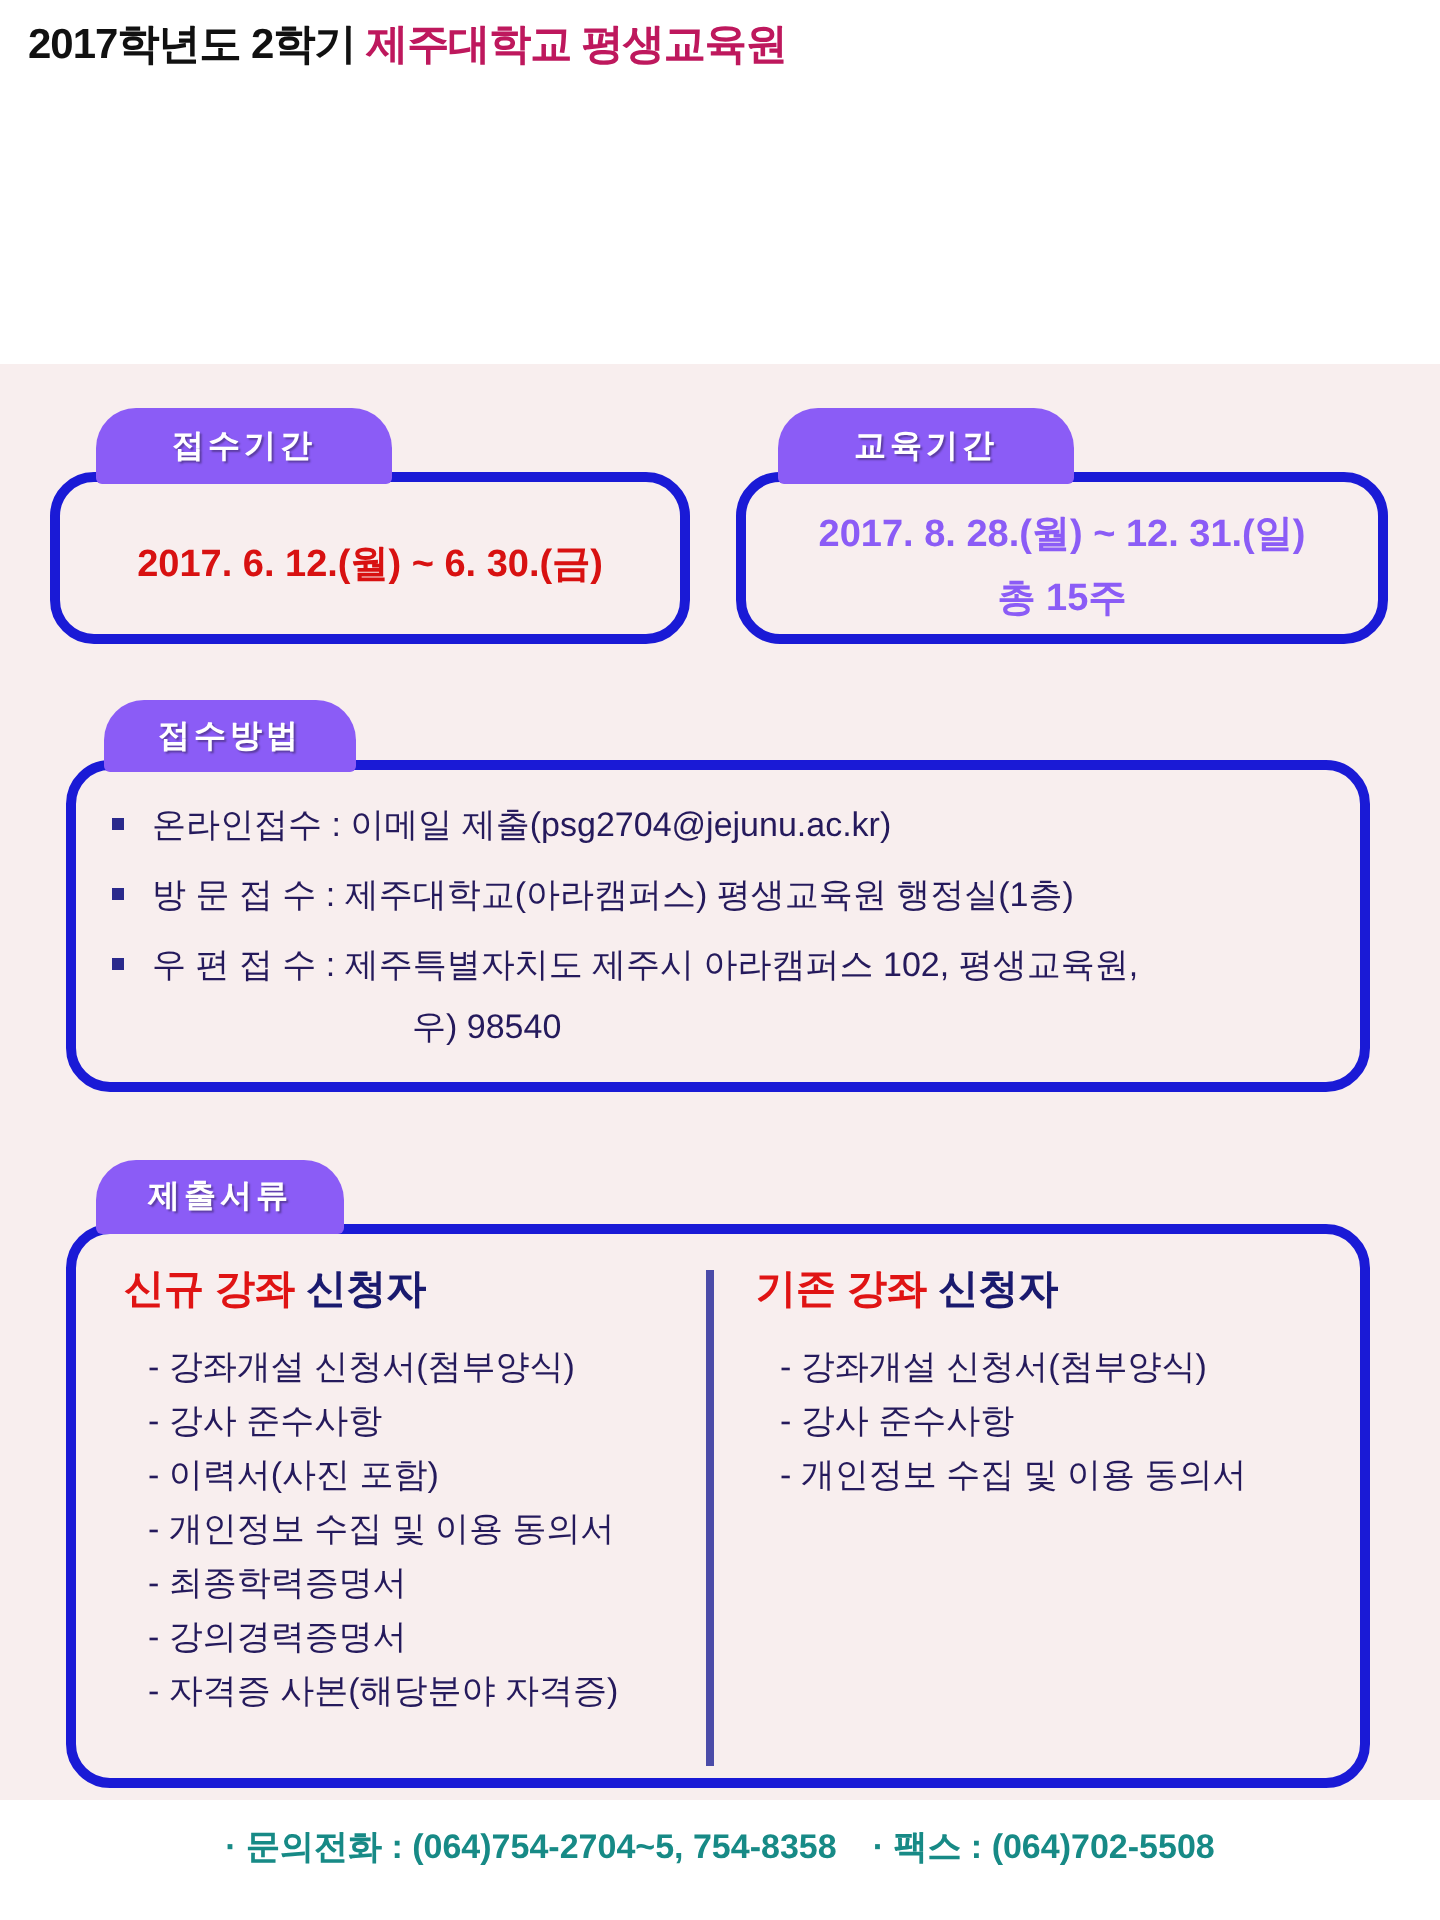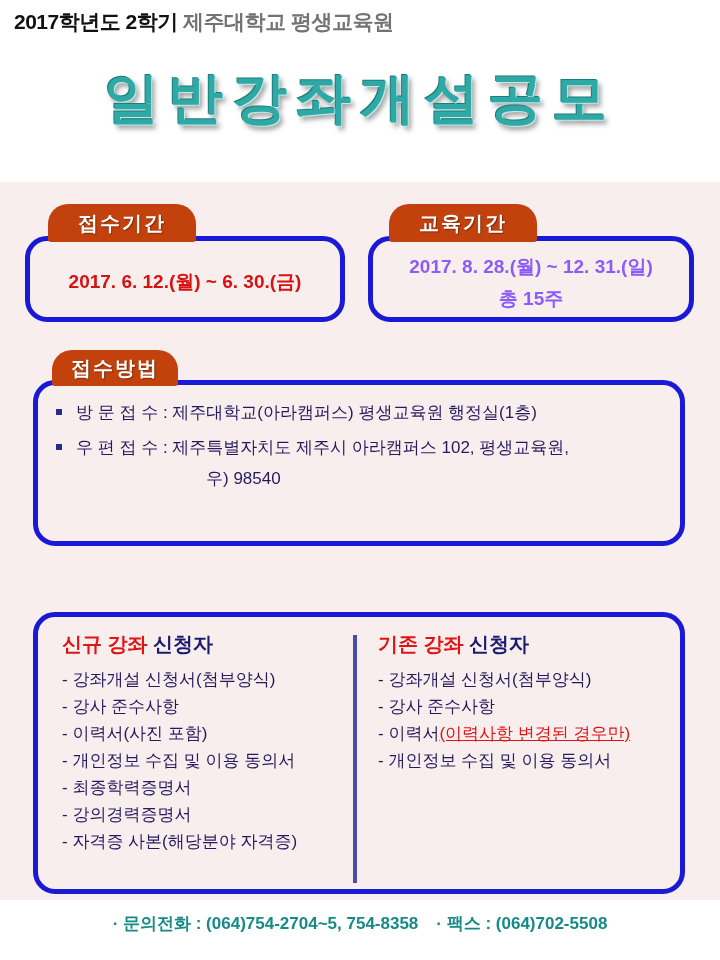--- a/index.html
+++ b/index.html
@@ -36,21 +36,21 @@
   .header-line {
     position: absolute;
     left: 14px;
     top: 8px;
     font-size: 21px;
     font-weight: bold;
     letter-spacing: -0.5px;
     white-space: nowrap;
   }
   .hdr-black { color: #111111; }
-  .hdr-blue  { color: #737373; text-align: right; }
+  .hdr-blue  { color: #be185d; text-align: right; }
 
   
   .main-title {
     position: absolute;
     left: 0;
     top: 62px;
     width: 720px;
     text-align: center;
     font-size: 55px;
     font-weight: bold;
@@ -69,24 +69,24 @@
     box-sizing: border-box;
     border: 5px solid #1a1ad6;
     border-radius: 22px;
     background: #f8eeee;
   }
 
   
   .tab {
     position: absolute;
     box-sizing: border-box;
-    background: #c2410c;
+    background: #8b5cf6;
     border-radius: 20px 20px 3px 3px;
     color: #ffffff;
-    font-size: 20px;
+    font-size: 16px;
     font-weight: bold;
     letter-spacing: 2px;
     display: flex;
     align-items: center;
     justify-content: center;
     text-shadow: 1px 1px 1px rgba(0,0,0,0.35);
     z-index: 5;
   }
 
   
@@ -171,21 +171,21 @@
   .docs-heading {
     font-size: 20px;
     font-weight: bold;
     margin: 0 0 8px 0;
     white-space: nowrap;
   }
   .docs-heading .hl { color: #e01414; }
   .docs-heading .rest { color: #1a1a6e; }
 
   .docs-list {
-    margin: 0;
+    margin: 12px;
     padding: 0;
     list-style: none;
   }
   .docs-list li {
     font-size: 17px;
     color: #251a5c;
     line-height: 27px;
     white-space: nowrap;
   }
   .doc-note {
@@ -213,48 +213,52 @@
 
 <div id="poster">
 
   <div class="pink-band"></div>
 
   <div class="header-line">
     <span class="hdr-black">2017학년도 2학기</span>
     <span class="hdr-blue">제주대학교 평생교육원</span>
   </div>
 
-  <div class="main-title">일반강좌개설공모</div>
 
   <div class="tab" id="tab-apply-period">접수기간</div>
   <div class="panel" id="panel-apply-period">
     <div class="period-text period-red" id="apply-period-value">2017. 6. 12.(월) ~ 6. 30.(금)</div>
   </div>
 
   <div class="tab" id="tab-edu-period">교육기간</div>
   <div class="panel" id="panel-edu-period">
     <div class="period-text period-navy" id="edu-period-value">2017. 8. 28.(월) ~ 12. 31.(일)</div>
     <div class="period-text period-navy" id="edu-period-total">총 15주</div>
   </div>
 
   <div class="tab" id="tab-method">접수방법</div>
   <div class="panel" id="panel-method">
     <ul class="method-list">
+      <li class="method-item">
+        <span class="method-bullet"></span>
+        <span>온라인접수 : 이메일 제출(psg2704@jejunu.ac.kr)</span>
+      </li>
       <li class="method-item">
         <span class="method-bullet"></span>
         <span>방 문 접 수 : 제주대학교(아라캠퍼스) 평생교육원 행정실(1층)</span>
       </li>
       <li class="method-item">
         <span class="method-bullet"></span>
         <span>우 편 접 수 : 제주특별자치도 제주시 아라캠퍼스 102, 평생교육원,</span>
       </li>
       <li class="method-sub">우) 98540</li>
     </ul>
   </div>
 
+  <div class="tab" id="tab-docs">제출서류</div>
   <div class="panel" id="panel-docs">
     <div class="docs-divider"></div>
 
     <div class="docs-col" id="docs-col-new">
       <div class="docs-heading">
         <span class="hl">신규 강좌</span><span class="rest"> 신청자</span>
       </div>
       <ul class="docs-list">
         <li>- 강좌개설 신청서(첨부양식)</li>
         <li>- 강사 준수사항</li>
@@ -266,21 +270,20 @@
       </ul>
     </div>
 
     <div class="docs-col" id="docs-col-existing">
       <div class="docs-heading">
         <span class="hl">기존 강좌</span><span class="rest"> 신청자</span>
       </div>
       <ul class="docs-list">
         <li>- 강좌개설 신청서(첨부양식)</li>
         <li>- 강사 준수사항</li>
-        <li><span>- 이력서</span><span class="doc-note">(이력사항 변경된 경우만)</span></li>
         <li>- 개인정보 수집 및 이용 동의서</li>
       </ul>
     </div>
   </div>
 
   <div class="footer" id="footer-line-1">
     <span>· 문의전화 : (064)754-2704~5, 754-8358</span><span class="footer-gap"></span><span>· 팩스 : (064)702-5508</span>
   </div>
 
 </div>

